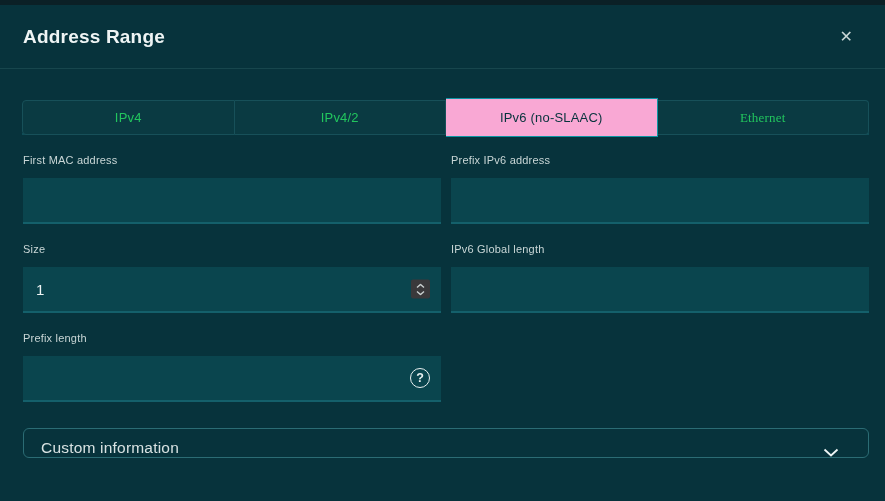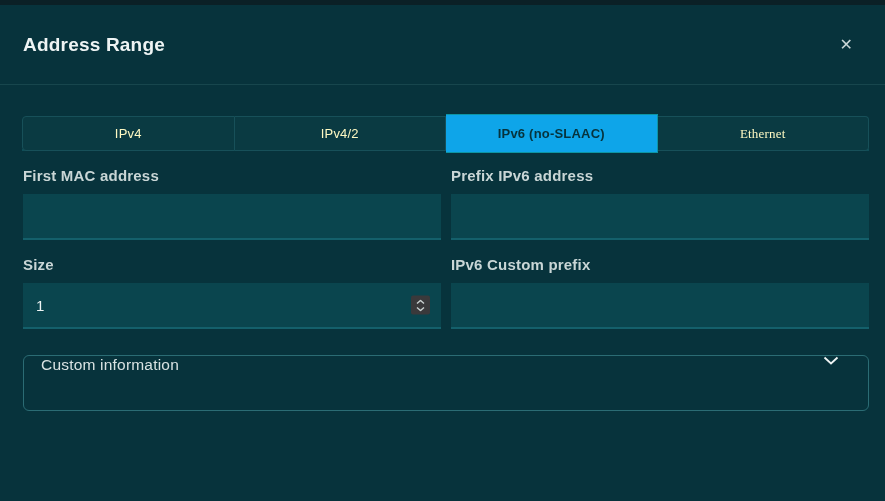--- a/index.html
+++ b/index.html
@@ -10,21 +10,21 @@
     background: #0b2026;
   }
   .modal {
     position: absolute;
     top: 5px; left: 0; right: 0; bottom: 0;
     background: #07333c;
     color: #d5e0e0;
   }
   
   .modal-header {
-    height: 80px;
+    height: 64px;
     display: flex;
     align-items: center;
     justify-content: space-between;
     padding: 0 28px 0 23px;
     border-bottom: 1px solid #17464d;
   }
   .modal-title {
     font-size: 19px;
     font-weight: 700;
     letter-spacing: .2px;
@@ -50,53 +50,53 @@
   }
   .tab {
     flex: 1;
     height: 35px;
     display: flex;
     align-items: center;
     justify-content: center;
     background: #0a3a42;
     border: 1px solid #175059;
     border-left: none;
-    color: #fef9c3;
+    color: #22c55e;
     font-size: 13px;
     font-weight: 500;
     letter-spacing: .2px;
     cursor: pointer;
     font-family: "Liberation Sans", sans-serif;
   }
   .tab:first-child { border-left: 1px solid #175059; border-radius: 4px 0 0 4px; }
   .tab:last-child  { border-radius: 0 4px 4px 0; font-family: Liberation Serif, serif; }
   .tab.active {
     position: relative;
     z-index: 2;
     margin-top: -2px;
     height: 39px;
     margin-bottom: -4px;
-    background: #0ea5e9;
+    background: #f9a8d4;
     border-color: #0e95a4;
     color: #06333c;
-    font-weight: 700;
+    font-weight: 400;
     border-radius: 0;
   }
   
   .form-grid {
     display: grid;
     grid-template-columns: 1fr 1fr;
     column-gap: 10px;
     padding: 0 16px 0 23px;
   }
   .field-group { margin-top: 16px; }
   .field-label {
     display: block;
-    font-size: 15px;
-    font-weight: 700;
+    font-size: 11px;
+    font-weight: 400;
     color: #c9d6d6;
     letter-spacing: .2px;
     margin-bottom: 9px;
     line-height: 18px;
   }
   .field-box {
     position: relative;
     height: 46px;
     background: #0a454e;
     border-bottom: 2px solid #14606b;
@@ -140,25 +140,25 @@
     display: flex;
     align-items: center;
     justify-content: center;
     background: transparent;
     cursor: pointer;
     line-height: 1;
   }
   
   .collapse-panel {
     margin: 26px 16px 0 23px;
-    height: 56px;
+    height: 30px;
     border: 1px solid #2b6c74;
     border-radius: 6px;
     display: flex;
-    align-items: flex-start;
+    align-items: flex-end;
     justify-content: space-between;
     padding: 0 29px 0 17px;
     cursor: pointer;
     background: transparent;
     width: calc(100% - 39px);
     color: #d5e0e0;
     font-family: "Liberation Sans", sans-serif;
   }
   .collapse-label { font-size: 15.5px; font-weight: 400; color: #d8e2e2; letter-spacing: .2px; }
   .chev svg { display: block; }
@@ -213,26 +213,33 @@
           <span class="chev">
             <svg width="9" height="5" viewBox="0 0 9 5">
                 <path d="M1 1 L4.5 4 L8 1" fill="none" stroke="#c8cfcf" stroke-width="1.4"></path>
               </svg>
           </span>
         </button>
       </div>
     </div>
 
     <div class="field-group">
-      <label class="field-label">IPv6 Custom prefix</label>
-      <div class="field-box">
-        <input class="field-input" type="text" value="" style="">
-      </div>
-    </div>
-
+      <label class="field-label">IPv6 Global length</label>
+      <div class="field-box">
+        <input class="field-input" type="text" value="" style="">
+      </div>
+    </div>
+
+    <div class="field-group">
+      <label class="field-label">Prefix length</label>
+      <div class="field-box">
+        <input class="field-input" type="text" value="" style="">
+        <button class="help-icon">?</button>
+      </div>
+    </div>
 
 
   </div>
 
   <button class="collapse-panel">
     <span class="collapse-label">Custom information</span>
     <span class="chev">
       <svg width="16" height="9" viewBox="0 0 16 9">
           <path d="M1.5 1.5 L8 7.5 L14.5 1.5" fill="none" stroke="#eef4f4" stroke-width="1.8"></path>
         </svg>

